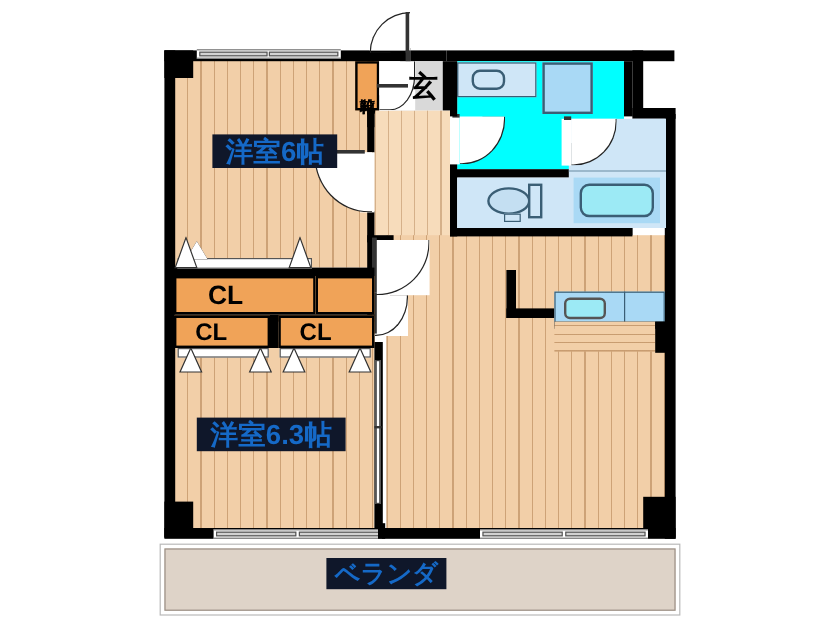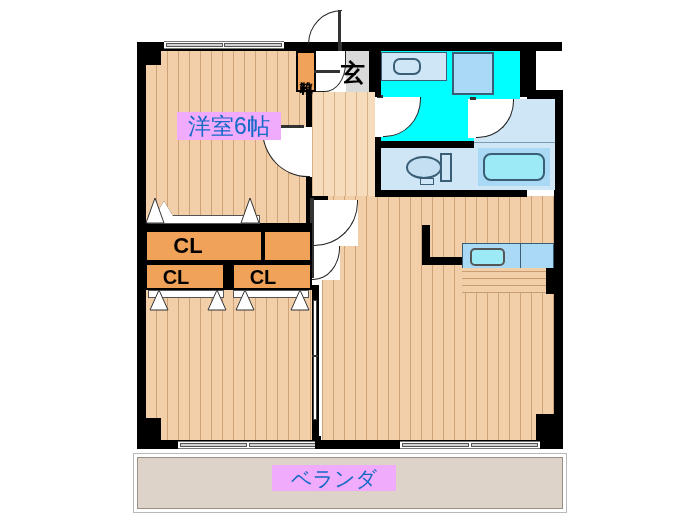--- a/index.html
+++ b/index.html
@@ -31,22 +31,22 @@
   .cl{background:#f0a358;border:2px solid #000;}
   .genkan-tile{background:#d9d9d9;}
   .wash{background:#00ffff;}
   .fixt-lite{background:#cfe6f7;}
   .fixt-mid{background:#a9d9f5;}
   .tub-in{background:#9ceaf5;}
   .veranda{background:#ded3c8;}
 
   
   .lbl{
-    position:absolute;background:#f0abfc;color:#1569c7;
-    font-weight:normal;white-space:nowrap;line-height:1;
+    position:absolute;background:#0f172a;color:#1569c7;
+    font-weight:bold;white-space:nowrap;line-height:1;
     display:flex;align-items:center;justify-content:center;
     letter-spacing:0px;
   }
   .lbl-blk{color:#000;background:transparent;font-weight:bold;}
 
   
   .arc{position:absolute;border:1.5px solid #222;background:#fff;}   
   .arc-tl{border-radius:100% 0 0 0;}
 
   
@@ -180,20 +180,21 @@
 
   <div class="abs white" style="left:148px;top:290px;width:76px;height:8px;border:1px solid #555;"></div>
   <div class="abs white" style="left:233px;top:290px;width:76px;height:8px;border:1px solid #555;"></div>
   <svg class="abs" style="left:145px;top:290px;width:167px;height:22px;" viewBox="0 0 167 22">
     <polygon points="14,0 23,20 5,20" fill="#ffffff" stroke="#333" stroke-width="1"></polygon>
     <polygon points="72,0 81,20 63,20" fill="#ffffff" stroke="#333" stroke-width="1"></polygon>
     <polygon points="100,0 109,20 91,20" fill="#ffffff" stroke="#333" stroke-width="1"></polygon>
     <polygon points="155,0 164,20 146,20" fill="#ffffff" stroke="#333" stroke-width="1"></polygon>
   </svg>
 
+  <div class="lbl" style="left:164px;top:348px;width:124px;height:28px;font-size:23px;">洋室6.3帖</div>
   <div class="abs wall" style="left:312px;top:285px;width:7px;height:155px;"></div>
   <div class="abs" style="left:313px;top:300px;width:4px;height:120px;background:#fff;border:1px solid #444;"></div>
   <div class="abs" style="left:312px;top:355px;width:6px;height:2px;background:#333;"></div>
 
 
   <div class="abs wall" style="left:422px;top:225px;width:8px;height:40px;"></div>
   <div class="abs wall" style="left:422px;top:257px;width:40px;height:8px;"></div>
   <div class="abs fixt-mid" style="left:462px;top:243px;width:92px;height:29px;border:1px solid #3a5e75;"></div>
   <div class="abs tub-in" style="left:470px;top:248px;width:35px;height:18px;border:2px solid #555;border-radius:5px;"></div>
   <div class="abs" style="left:520px;top:243px;width:1px;height:29px;background:#3a5e75;"></div>
@@ -205,15 +206,15 @@
   <div class="abs win" style="left:400px;top:441px;width:140px;height:8px;"></div>
   <div class="abs win-g" style="left:402px;top:443px;width:67px;height:4px;"></div>
   <div class="abs win-g" style="left:471px;top:443px;width:67px;height:4px;"></div>
 
   <div class="abs win" style="left:178px;top:441px;width:140px;height:8px;"></div>
   <div class="abs win-g" style="left:180px;top:443px;width:67px;height:4px;"></div>
   <div class="abs win-g" style="left:249px;top:443px;width:67px;height:4px;"></div>
 
   <div class="abs wall" style="left:315px;top:436px;width:6px;height:13px;"></div>
 
-  <div class="lbl" style="left:272px;top:465px;width:124px;height:26px;font-size:21px;">ベランダ</div>
+  <div class="lbl" style="left:272px;top:465px;width:100px;height:26px;font-size:21px;">ベランダ</div>
 
 </div>
 
 </body></html>

